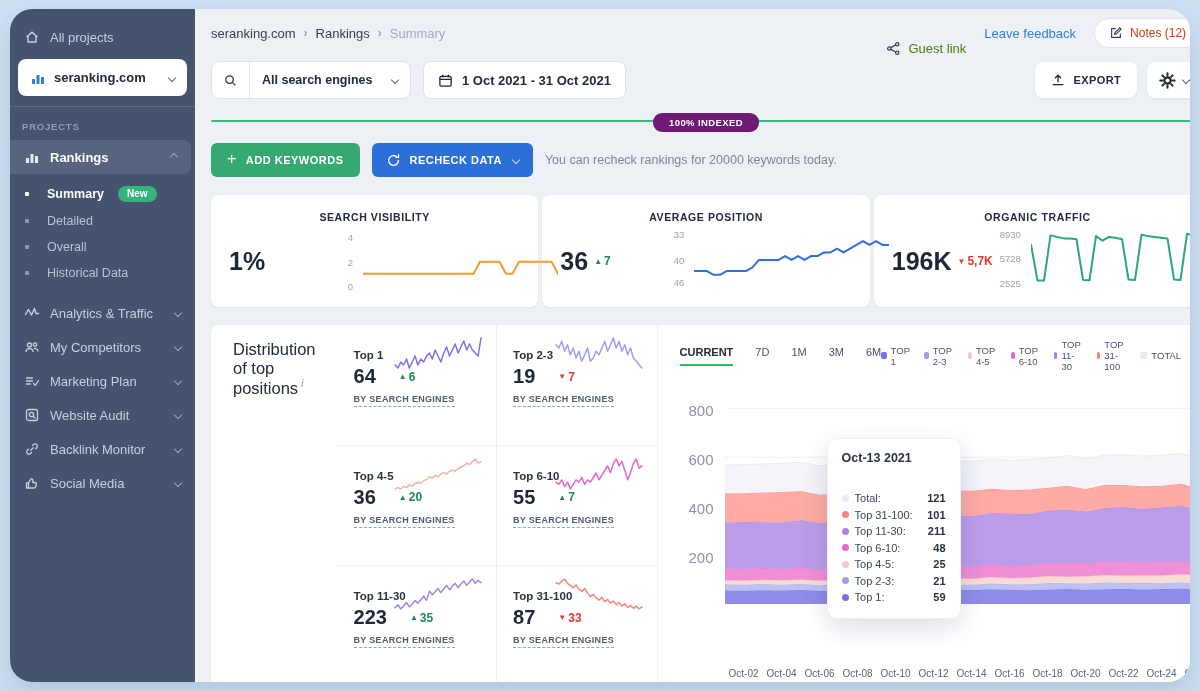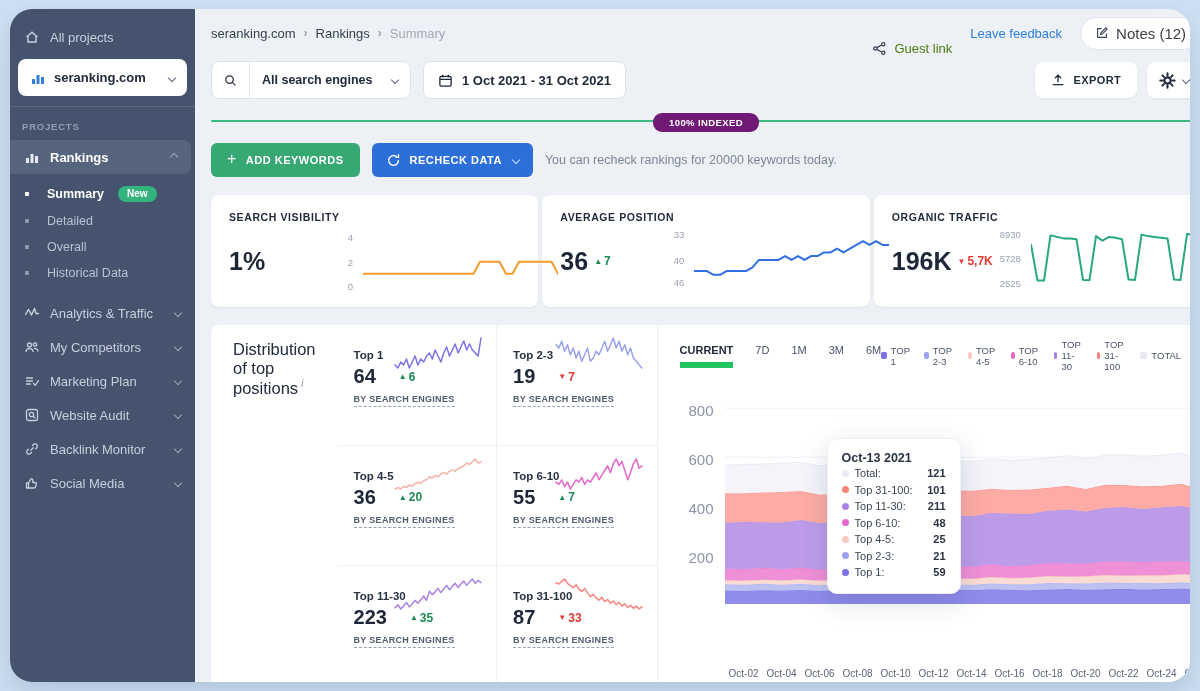--- a/index.html
+++ b/index.html
@@ -38,21 +38,21 @@
   
   .main { flex:1; padding:0 16px; position:relative; }
   .topbar { display:flex; align-items:center; height:40px; margin-top:4px; }
   .crumbs { display:flex; align-items:center; gap:8px; font-size:13px; color:#353f50; flex:1; }
   .crumb-sep { color:#9aa3b2; font-size:12px; font-weight:bold; }
   .crumb.last { color:#a2aab8; }
   .top-actions { display:flex; align-items:center; gap:18px; }
   .guest { display:flex; align-items:flex-end; gap:7px; font-size:13px; color:#4d7c0f; cursor:pointer;margin-top:30px; }
   .feedback { font-size:13px; color:#2f80d6; cursor:pointer; }
   .notes-pill { display:flex; align-items:center; gap:7px; background:#fff; border:1px solid #dfe4ec;
-    border-radius:17px; padding:7px 14px; font-size:15px; color:#404040; cursor:pointer; }
+    border-radius:17px; padding:7px 14px; font-size:12px; color:#c2410c; cursor:pointer; }
 
   .filterbar { display:flex; align-items:center; margin-top:8px; }
   .se-select { display:flex; align-items:center; background:#fff; border:1px solid #dde2ea;
     border-radius:8px; height:38px; width:200px; cursor:pointer; }
   .se-select .icon-cell { width:38px; height:100%; display:flex; align-items:center; justify-content:center;
     border-right:1px solid #e7ebf1; }
   .se-select .val { flex:1; font-size:12.5px; font-weight:bold; color:#222b3a; padding-left:12px; }
   .se-select .chev { margin-right:12px; color:#5b6575; }
   .date-box { display:flex; align-items:center; gap:9px; background:#fff; border:1px solid #dde2ea;
     border-radius:8px; height:38px; padding:0 14px; margin-left:12px; font-size:13px; font-weight:bold;
@@ -72,21 +72,21 @@
   .actions-row { display:flex; align-items:center; gap:12px; margin-top:14px; }
   .btn-green { display:flex; align-items:center; gap:9px; background:#36a871; color:#fff; border-radius:6px;
     height:34px; padding:0 16px; font-size:11px; font-weight:bold; letter-spacing:.5px; cursor:pointer; }
   .btn-green .plus { font-size:16px; font-weight:normal; margin-top:-2px; }
   .btn-blue { display:flex; align-items:center; gap:9px; background:#2d6fd9; color:#fff; border-radius:6px;
     height:34px; padding:0 14px; font-size:11px; font-weight:bold; letter-spacing:.5px; cursor:pointer; }
   .btn-blue .chev { color:#cfe0f8; margin-left:2px; }
   .hint { font-size:12.5px; color:#7c8798; }
 
   
-  .cards { display:grid; grid-template-columns:1fr 1fr 1fr; gap:4px; margin-top:18px; }
+  .cards { display:grid; grid-template-columns:1fr 1fr 1fr; gap:4px; margin-top:18px;text-align:center; }
   .card { background:#fff; border-radius:8px; height:112px; padding:16px 18px;
     box-shadow:0 1px 2px rgba(40,60,90,.06); display:flex; flex-direction:column; }
   .card-title { font-size:10.5px; font-weight:bold; letter-spacing:.6px; color:#222b3a; }
   .card-body { display:flex; flex:1; align-items:center; }
   .card-value { font-size:25px; font-weight:bold; color:#1e2737; display:flex; align-items:center; gap:6px;
     min-width:96px; }
   .delta { font-size:12px; font-weight:bold; display:inline-flex; align-items:center; gap:2px; }
   .delta .arr { font-size:8px; }
   .delta.up { color:#1d8a55; }
   .delta.down { color:#e03a34; }
@@ -110,35 +110,35 @@
   .cell .cvalue { font-size:20px; font-weight:bold; color:#1e2737; display:flex; align-items:center; gap:23px;
     margin-top:4px; }
   .cell .clink { display:inline-block; font-size:9px; font-weight:bold; letter-spacing:.3px; color:#515c6e;
     border-bottom:1px dashed #9aa3b2; padding-bottom:2px; cursor:pointer; }
   .cell svg.spark { position:absolute; right:12px; top:10px; }
 
   .chart-panel { flex:1; padding:14px 20px 8px 22px; display:flex; flex-direction:column; min-width:0; }
   .chart-head { display:flex; align-items:center; }
   .tabs { display:flex; gap:22px; font-size:11px; color:#4a5468; }
   .tab { cursor:pointer; padding-bottom:6px; }
-  .tab.active { font-weight:bold; color:#222b3a; border-bottom:6px solid #22c55e; }
+  .tab.active { font-weight:bold; color:#222b3a; border-bottom:2px solid #22c55e; }
   .legend { margin-left:auto; display:flex; gap:13px; align-items:center; font-size:9.5px; color:#4a5468; }
   .lg { display:flex; align-items:center; gap:4px; cursor:pointer; }
   .sw { width:7px; height:7px; border-radius:2px; }
   .sw0{background:#7b72e8}.sw1{background:#9ba0ef}.sw2{background:#f6c9c2}.sw3{background:#e468cc}
   .sw4{background:#a983e3}.sw5{background:#f8847b}.sw6{background:#e9eaf4}
 
   .chart-wrap { position:relative; flex:1; margin-top:10px; }
   .chart-wrap svg.mainchart { position:absolute; left:45px; top:14px; }
   .ylabels div { position:absolute; left:0; width:34px; text-align:right; font-size:15px; color:#8a94a6; }
   .xlabels span { position:absolute; bottom:0; font-size:10px; color:#5b6575; width:42px; text-align:center; }
 
   .tooltip { position:absolute; left:147px; top:56px; width:134px; background:#fff; border-radius:10px;
     box-shadow:0 8px 26px rgba(30,50,90,.16); border:1px solid #f0f1f5; padding:12px 14px; z-index:5; }
-  .tt-title { font-size:12.5px; font-weight:bold; color:#2a3342; margin-bottom:0; }
+  .tt-title { font-size:12.5px; font-weight:bold; color:#2a3342; margin-bottom:25px; }
   .tt-row { display:flex; align-items:center; gap:6px; height:16.5px; font-size:11px; color:#3c4656; }
   .tt-row .tdot { width:7px; height:7px; border-radius:50%; flex-shrink:0; }
   .tt-row .tlabel { flex:1; }
   .tt-row .tval { font-weight:bold; color:#2a3342; }
   .td0{background:#e9eaf4}.td1{background:#f8847b}.td2{background:#a983e3}.td3{background:#e468cc}
   .td4{background:#f6c9c2}.td5{background:#9ba0ef}.td6{background:#7b72e8}
 </style>
 </head>
 <body>
 

